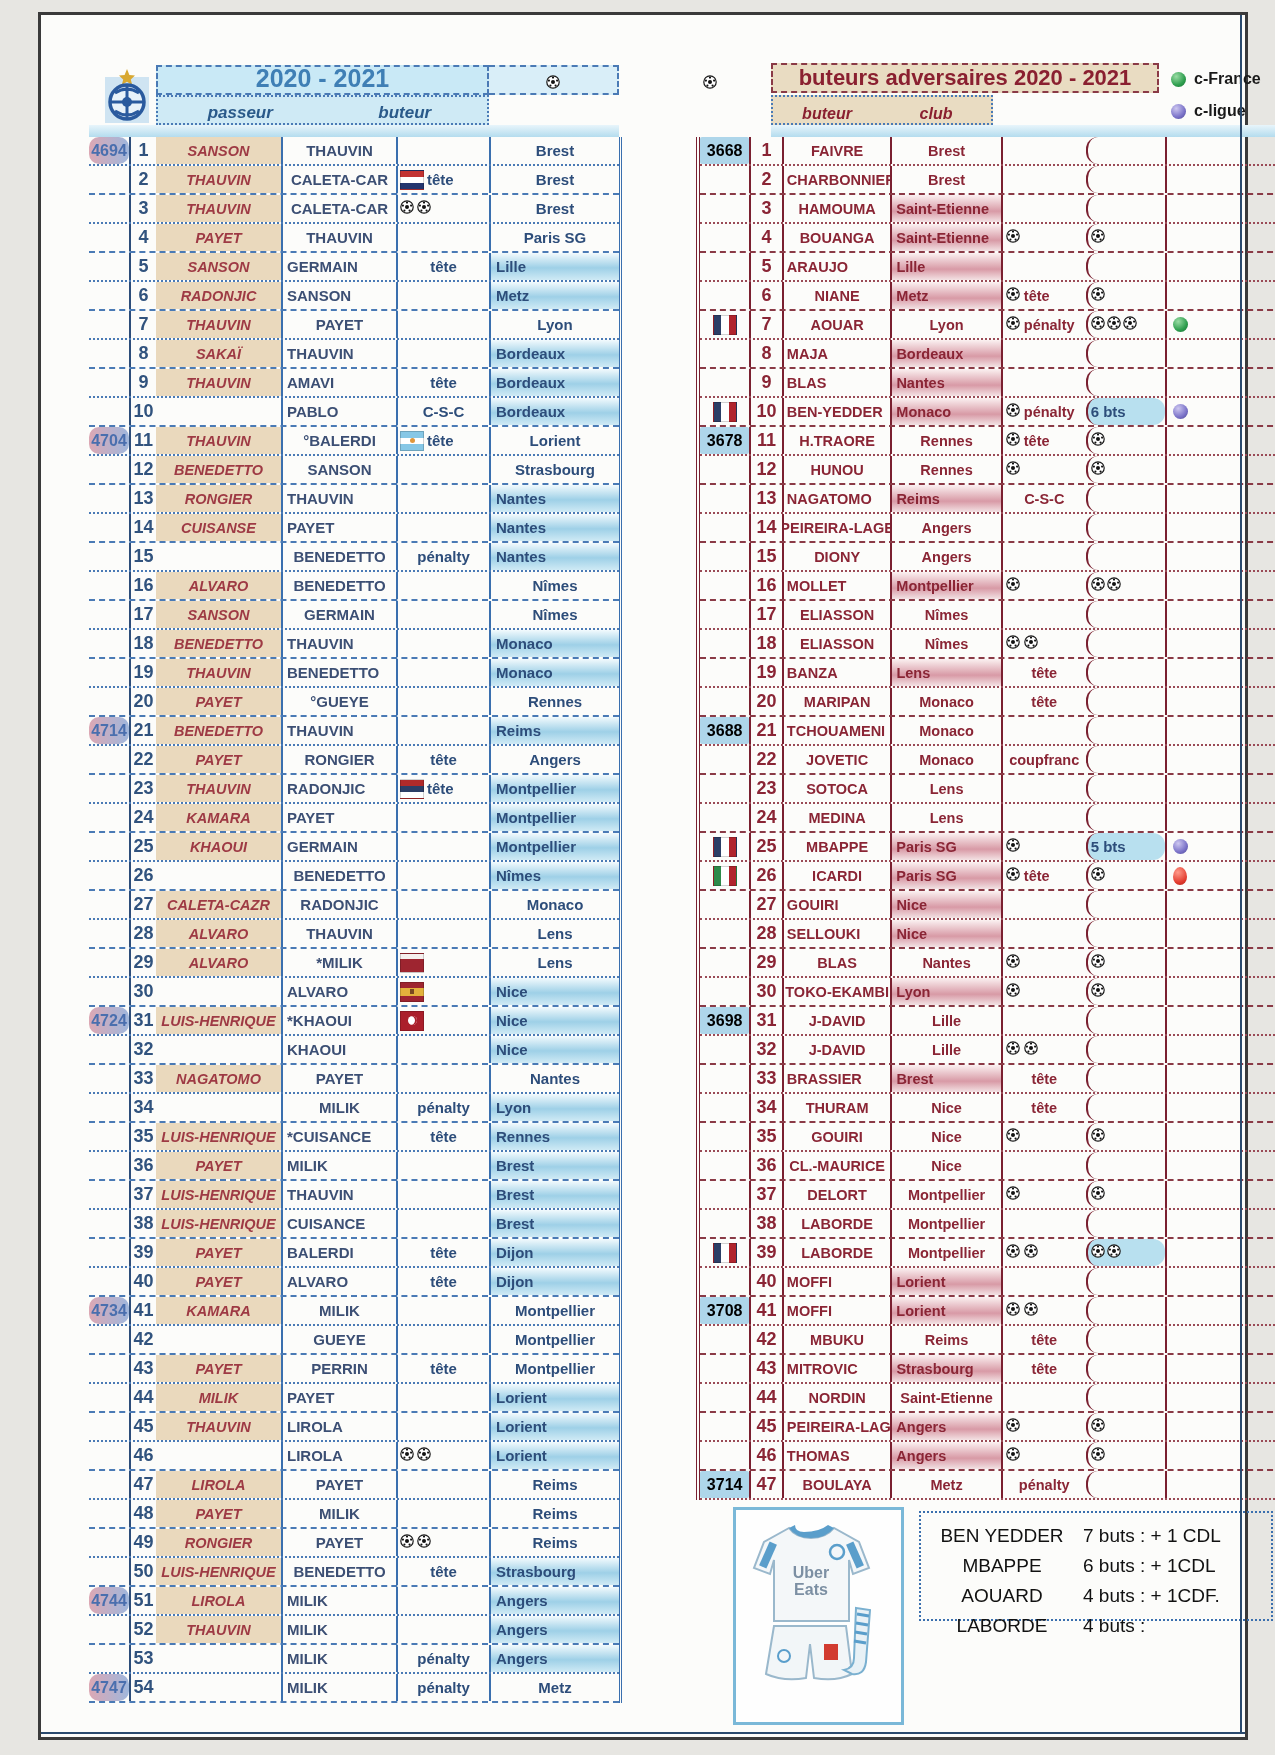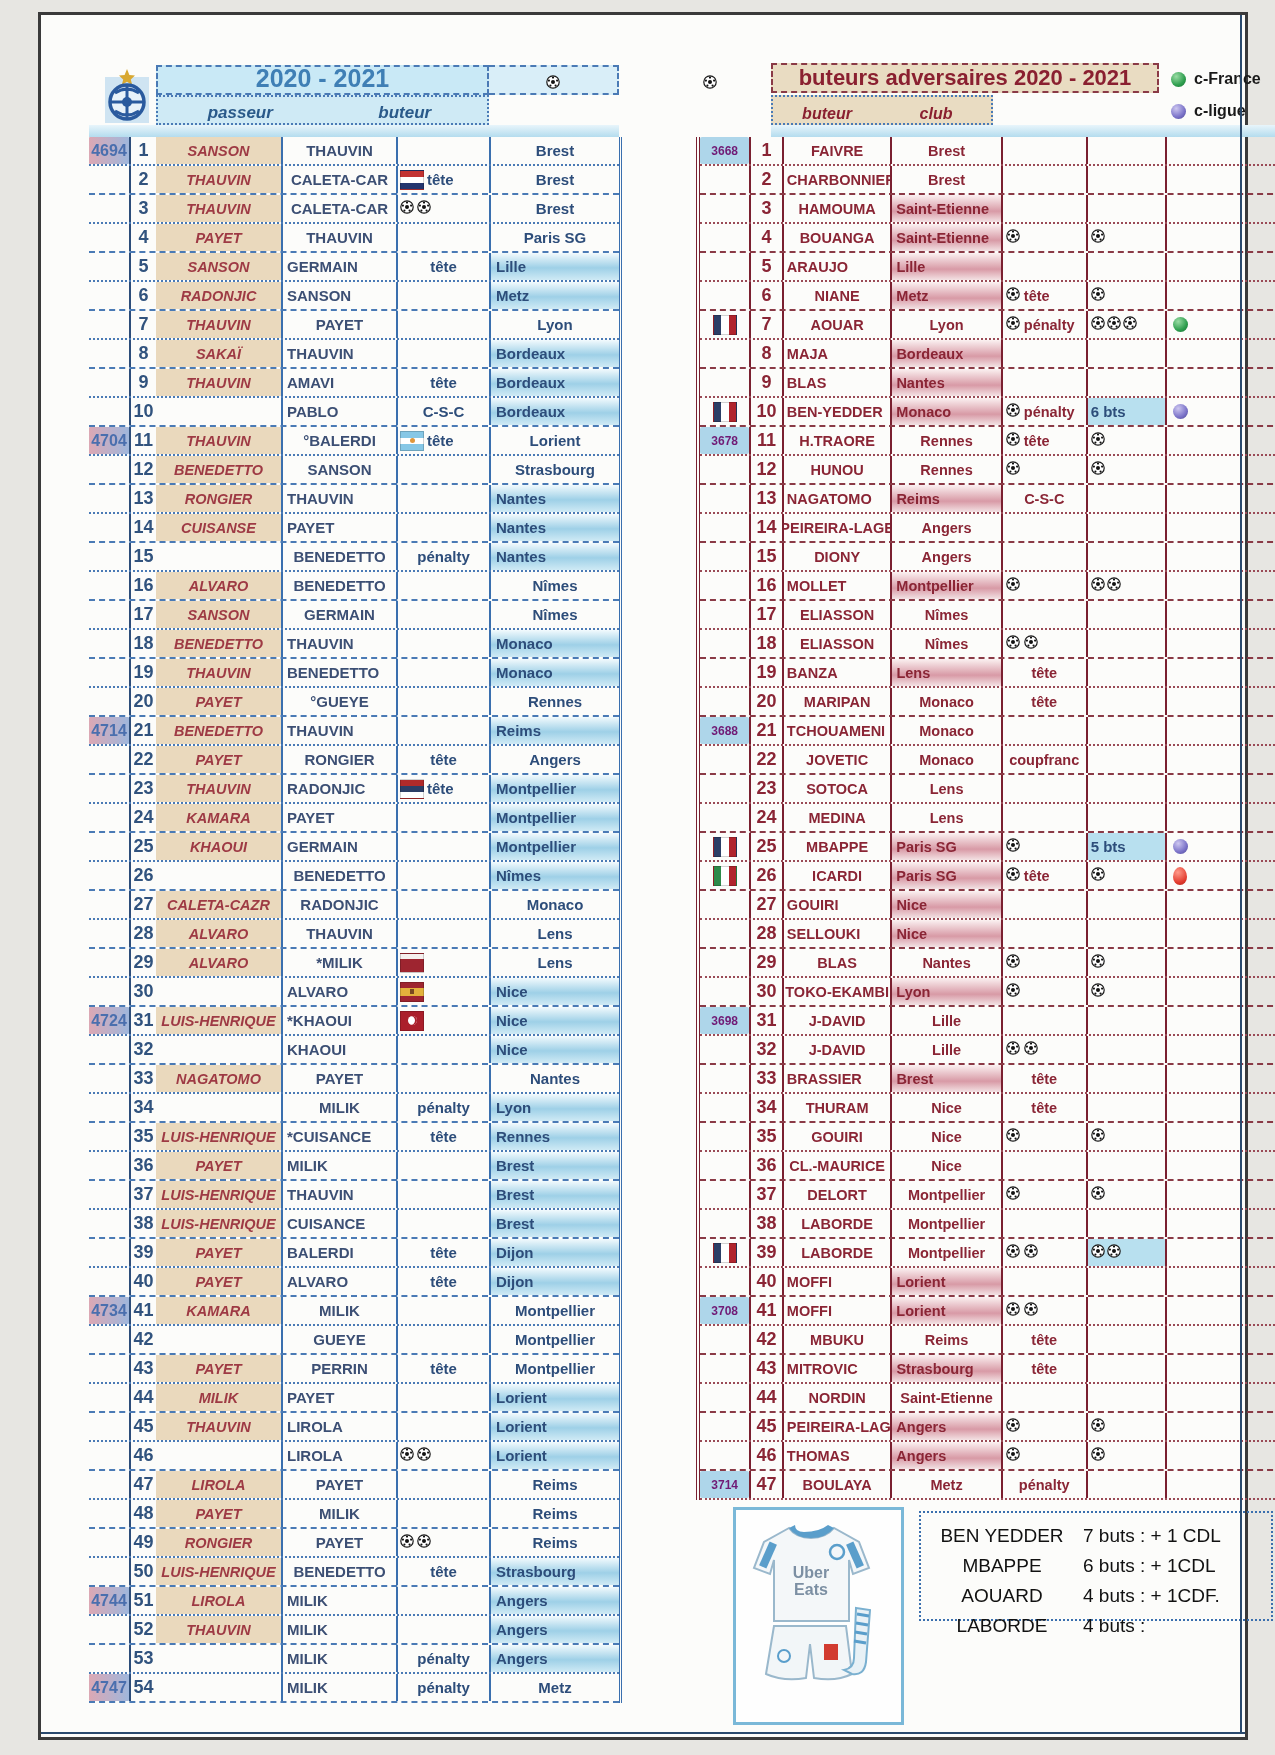--- a/index.html
+++ b/index.html
@@ -12,48 +12,48 @@
   
   .row{display:flex;height:29px;box-sizing:border-box;align-items:center;}
   .cell{height:100%;box-sizing:border-box;display:flex;align-items:center;overflow:hidden;white-space:nowrap;}
 
   
   #ltable{position:absolute;left:48px;top:122px;width:530px;border-right:3px double #3a6fae;box-sizing:content-box;}
   .lrow{color:#31537e;}
   .lrow:nth-child(odd){border-bottom:2px dotted #4a7ab5;}
   .lrow:nth-child(even){border-bottom:2px dashed #4a7ab5;}
   .lc-m{width:40px;justify-content:center;font-size:16px;font-weight:bold;color:#4a6fae;}
-  .lc-m.lbl{background:linear-gradient(90deg,#dca8b4,#9fb7dc);border-radius:1px;}
+  .lc-m.lbl{background:linear-gradient(90deg,#dca8b4,#9fb7dc);border-radius:10px;}
   .lc-n{width:27px;justify-content:center;font-size:18px;font-weight:bold;border-left:2.5px solid #2d4d7a;}
   .lc-p{width:125px;justify-content:center;font-style:italic;font-weight:bold;font-size:14.5px;color:#9e3a44;}
   .lc-p.filled{background:#ead9bd;}
   .lc-b{width:115px;font-weight:bold;font-size:15px;color:#3c4f74;border-left:2px solid #3a6fae;padding-left:4px;}
   .lc-b.ctr{justify-content:center;padding-left:0;}
   .lc-x{width:93px;font-weight:bold;font-size:15px;color:#2d4d7a;border-left:2px solid #3a6fae;gap:3px;padding-left:2px;}
   .lc-x.ctr{justify-content:center;padding-left:0;}
   .lc-c{width:130px;font-weight:bold;font-size:15px;color:#2d4d7a;border-left:2px solid #3a6fae;padding-left:5px;}
   .lc-c.ctr{justify-content:center;padding-left:0;}
   .lc-c.hl{background:linear-gradient(180deg,#f2fafd 0%,#9ed0e7 55%,#cfeaf5 100%);}
 
   
   #rtable{position:absolute;left:655px;top:122px;width:587px;border-left:4px double #7a2030;box-sizing:border-box;}
   .rrow{color:#8a2535;}
   .rrow:nth-child(odd){border-bottom:2px dotted #9a4a56;}
   .rrow:nth-child(even){border-bottom:2px dashed #8a3a46;}
-  .rc-m{width:50px;justify-content:center;font-size:12px;font-weight:bold;color:#701a75;}
+  .rc-m{width:50px;justify-content:center;font-size:16px;font-weight:bold;color:#000000;}
   .rc-m.lbl{background:#aed6ea;border-radius:2px;}
   .rc-n{width:33px;justify-content:center;font-size:18px;font-weight:bold;border-left:2px solid #7a2030;}
   .rc-b{width:110px;font-weight:bold;font-size:14.5px;border-left:2px solid #7a2030;padding-left:3px;}
   .rc-b.ctr{justify-content:center;padding-left:0;}
   .rc-c{width:112px;font-weight:bold;font-size:14.5px;border-left:2px solid #7a2030;padding-left:4px;}
   .rc-c.ctr{justify-content:center;padding-left:0;}
   .rc-c.hl{background:linear-gradient(180deg,#fbf1f1 0%,#d89aa6 60%,#f3e2e4 100%);}
   .rc-4{width:86px;font-weight:bold;font-size:14.5px;border-left:2px solid #7a2030;gap:4px;padding-left:3px;}
   .rc-4.ctr{justify-content:center;padding-left:0;}
-  .rc-5{width:80px;font-weight:bold;font-size:15px;border-left:2px solid #7a2030;gap:2px;padding-left:3px;color:#2d4d7a;}
+  .rc-5{width:80px;font-weight:bold;font-size:15px;border-left:2px solid #7a2030;gap:2px;padding-left:3px;color:#2d4d7a;border-radius:12px;}
   .rc-5.hl{background:#b8e0ef;}
   .rc-6{width:120px;border-left:2px solid #7a2030;gap:2px;padding-left:6px;}
 
   
   .hdr-strip{position:absolute;box-sizing:border-box;display:flex;align-items:flex-end;justify-content:center;}
   #l-title{left:115px;top:50px;width:333px;height:30px;background:#c9e9f6;color:#3f7fb5;
            font-size:25px;font-weight:bold;border:2px dashed #4a7ab5;}
   #l-ballhead{left:448px;top:50px;width:130px;height:30px;background:#d9eef8;border:2px dashed #4a7ab5;border-left:none;}
   #l-sub{left:115px;top:80px;width:333px;height:30px;background:#cfeaf5;border:2px dotted #4a7ab5;
          color:#2a5a8a;font-style:italic;font-weight:bold;font-size:17px;}

